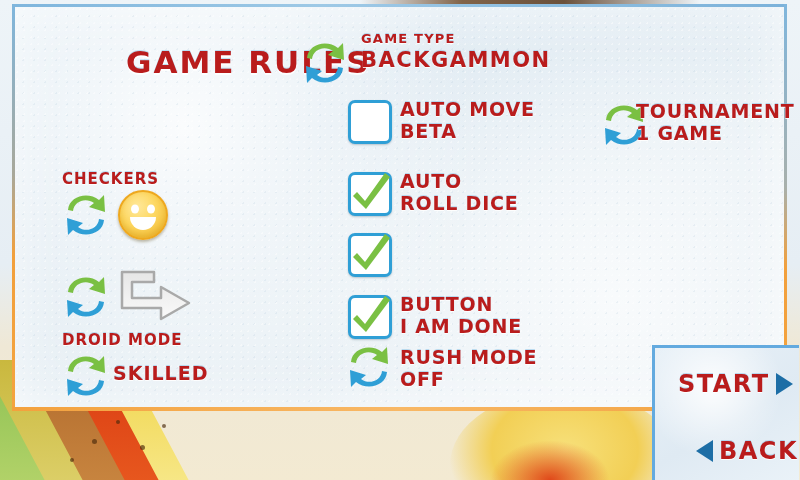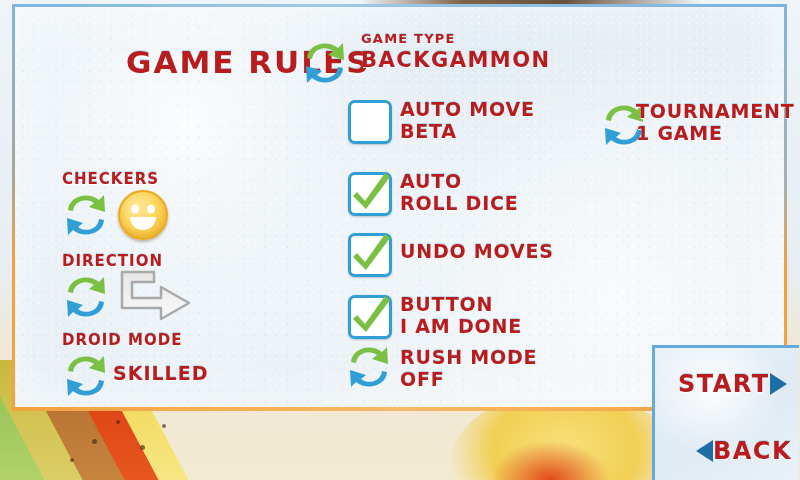--- a/index.html
+++ b/index.html
@@ -93,21 +93,21 @@
   .dirarrow{position:absolute;width:78px;height:55px;}
   .dirarrow svg{width:100%;height:100%;display:block;}
 
   
   .sbpanel{position:absolute;left:652px;top:345px;width:144px;height:133px;
     border:3px solid #63aadf;border-right:none;border-bottom:none;
     background:
       radial-gradient(circle at 40% 30%, rgba(255,255,255,.9) 0%, rgba(255,255,255,0) 55%),
       linear-gradient(150deg,#e7f0f7,#dfeaf3 55%,#eaf2f8);
   }
-  .sbtn{position:absolute;display:flex;align-items:center;cursor:pointer;}
+  .sbtn{position:absolute;display:flex;align-items:center;gap:6px;cursor:pointer;}
   .sbtn .gtext{font-size:24px;letter-spacing:1.5px;}
   .tri{width:0;height:0;}
   .tri-r{border-top:11px solid transparent;border-bottom:11px solid transparent;border-left:17px solid #1d6ea6;}
   .tri-l{border-top:11px solid transparent;border-bottom:11px solid transparent;border-right:17px solid #1d6ea6;}
 
   .row{position:absolute;}
 </style>
 </head>
 <body>
 
@@ -158,21 +158,20 @@
     </svg>
   </div>
   <div class="smiley" style="left:118px;top:190px;">
     <svg viewBox="0 0 46 46">
       <ellipse cx="15" cy="17" rx="4" ry="4.5" fill="#ffffff"></ellipse>
       <ellipse cx="31" cy="17" rx="4" ry="4.5" fill="#ffffff"></ellipse>
       <path d="M10 25 A13 13 0 0 0 36 25 Z" fill="#ffffff"></path>
     </svg>
   </div>
 
-  <div class="row gtext sidelabel" style="left:62px;top:252px;">DIRECTION</div>
   <div class="cycle" style="left:60px;top:270px;">
     <svg viewBox="0 0 52 54">
       <path d="M8 22 C9 8, 28 3, 39 12 L44 7 L45 24 L29 19 L34 15 C26 9, 14 13, 13 23 Z" fill="#7ac043"></path>
       <path d="M44 32 C43 46, 24 51, 13 42 L8 47 L7 30 L23 35 L18 39 C26 45, 38 41, 39 31 Z" fill="#2f9fd6"></path>
     </svg>
   </div>
   <div class="dirarrow" style="left:117px;top:268px;">
     <svg viewBox="0 0 78 55">
       <defs>
         <linearGradient id="gsh" x1="0" y1="0" x2="0" y2="1">
@@ -203,21 +202,20 @@
     </svg>
   </div>
   <div class="row gtext opt" style="left:400px;top:171px;">AUTO</div>
   <div class="row gtext opt2" style="left:400px;top:193px;">ROLL DICE</div>
 
   <div class="cbox" style="left:348px;top:233px;">
     <svg viewBox="0 0 46 46">
       <path d="M10 25 L18 34 L38 6 L43 10 L19 42 L6 29 Z" fill="#7ac043"></path>
     </svg>
   </div>
-  <div class="row gtext opt" style="left:400px;top:241px;">UNDO MOVES</div>
 
   <div class="cbox" style="left:348px;top:295px;">
     <svg viewBox="0 0 46 46">
       <path d="M10 25 L18 34 L38 6 L43 10 L19 42 L6 29 Z" fill="#7ac043"></path>
     </svg>
   </div>
   <div class="row gtext opt" style="left:400px;top:294px;">BUTTON</div>
   <div class="row gtext opt2" style="left:400px;top:316px;">I AM DONE</div>
 
   <div class="cycle" style="left:343px;top:340px;">

